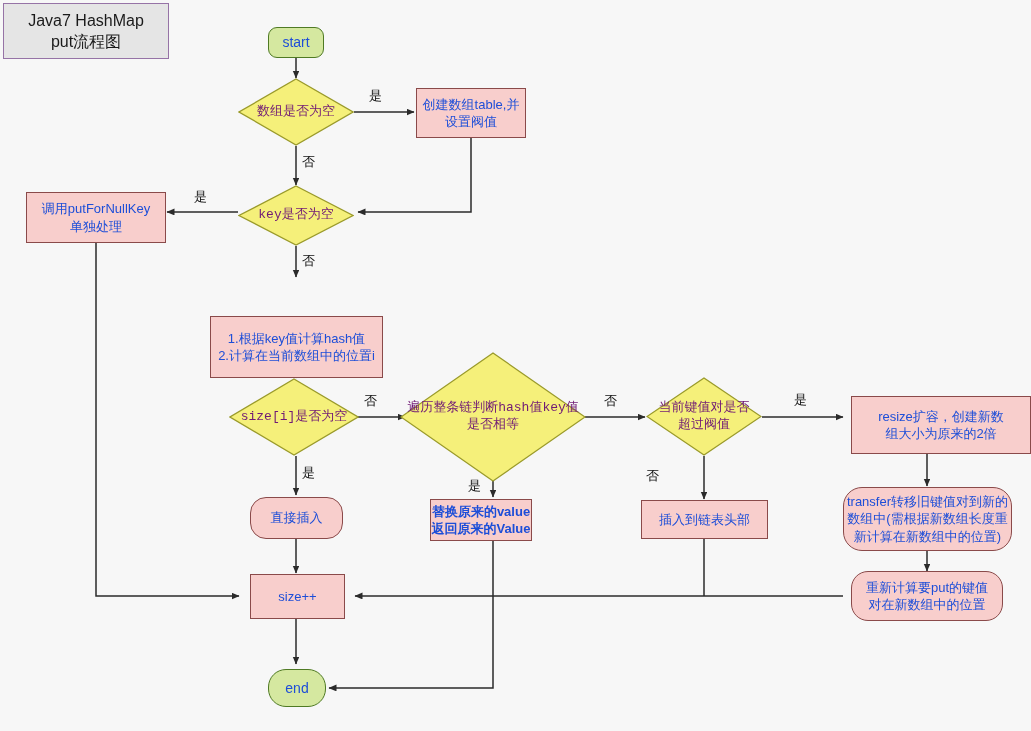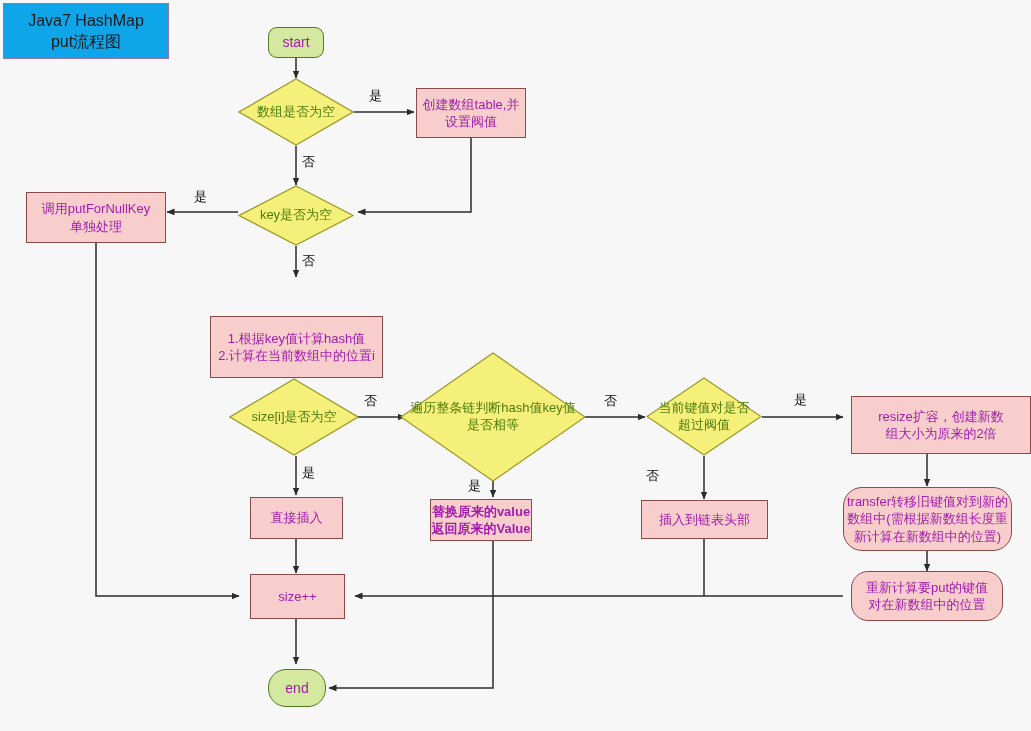--- a/index.html
+++ b/index.html
@@ -23,26 +23,26 @@
     height: 731px;
     pointer-events: none;
   }
   .node {
     position: absolute;
     box-sizing: border-box;
     display: flex;
     align-items: center;
     justify-content: center;
     text-align: center;
-    color: #a21caf;
+    color: #1d4ed8;
     line-height: 1.32;
     white-space: pre-line;
   }
   .title-box {
-    background: #0ea5e9;
+    background: #e5e5e5;
     border: 1px solid #9673a6;
     font-size: 16px;
     color: #1a1a1a;
   }
   .terminator {
     background: #d5e8a0;
     border: 1.4px solid #4f7a24;
     border-radius: 9px;
     font-size: 14px;
   }
@@ -60,24 +60,25 @@
   .decision-shape {
     position: absolute;
     left: 0; top: 0;
     width: 100%; height: 100%;
   }
   .decision-label {
     position: relative;
     z-index: 2;
     text-align: center;
     font-size: 13px;
-    color: #4d7c0f;
+    color: #701a75;
     line-height: 1.3;
     white-space: pre-line;
     padding: 0 6px;
+    font-family: Liberation Mono, monospace;
   }
   .edge-label {
     position: absolute;
     font-size: 13px;
     color: #101010;
     background: transparent;
     white-space: nowrap;
   }
 </style>
 </head>
@@ -181,21 +182,21 @@
   </div>
 
   <div class="decision-wrap" style="left:646px; top:377px; width:116px; height:79px;">
     <svg class="decision-shape" viewBox="0 0 116 79" preserveAspectRatio="none">
       <polygon points="58,1 115,39.5 58,78 1,39.5" fill="#f5f07a" stroke="#9a9a2a" stroke-width="1.3"></polygon>
     </svg>
     <div class="decision-label">当前键值对是否
 超过阀值</div>
   </div>
 
-  <div class="node process" style="left:250px; top:497px; width:93px; height:42px;">直接插入</div>
+  <div class="node process" style="left:250px; top:497px; width:93px; height:42px;border-radius:16px;">直接插入</div>
 
   <div class="node process" style="left:430px; top:499px; width:102px; height:42px;font-weight:bold;">替换原来的value
 返回原来的Value</div>
 
   <div class="node process" style="left:641px; top:500px; width:127px; height:39px;font-family:Liberation Serif, serif;">插入到链表头部</div>
 
   <div class="node process" style="left:851px; top:396px; width:180px; height:58px;">resize扩容，创建新数
 组大小为原来的2倍</div>
 
   <div class="node process" style="left:843px; top:487px; width:169px; height:64px;border-radius:19px;">transfer转移旧键值对到新的

